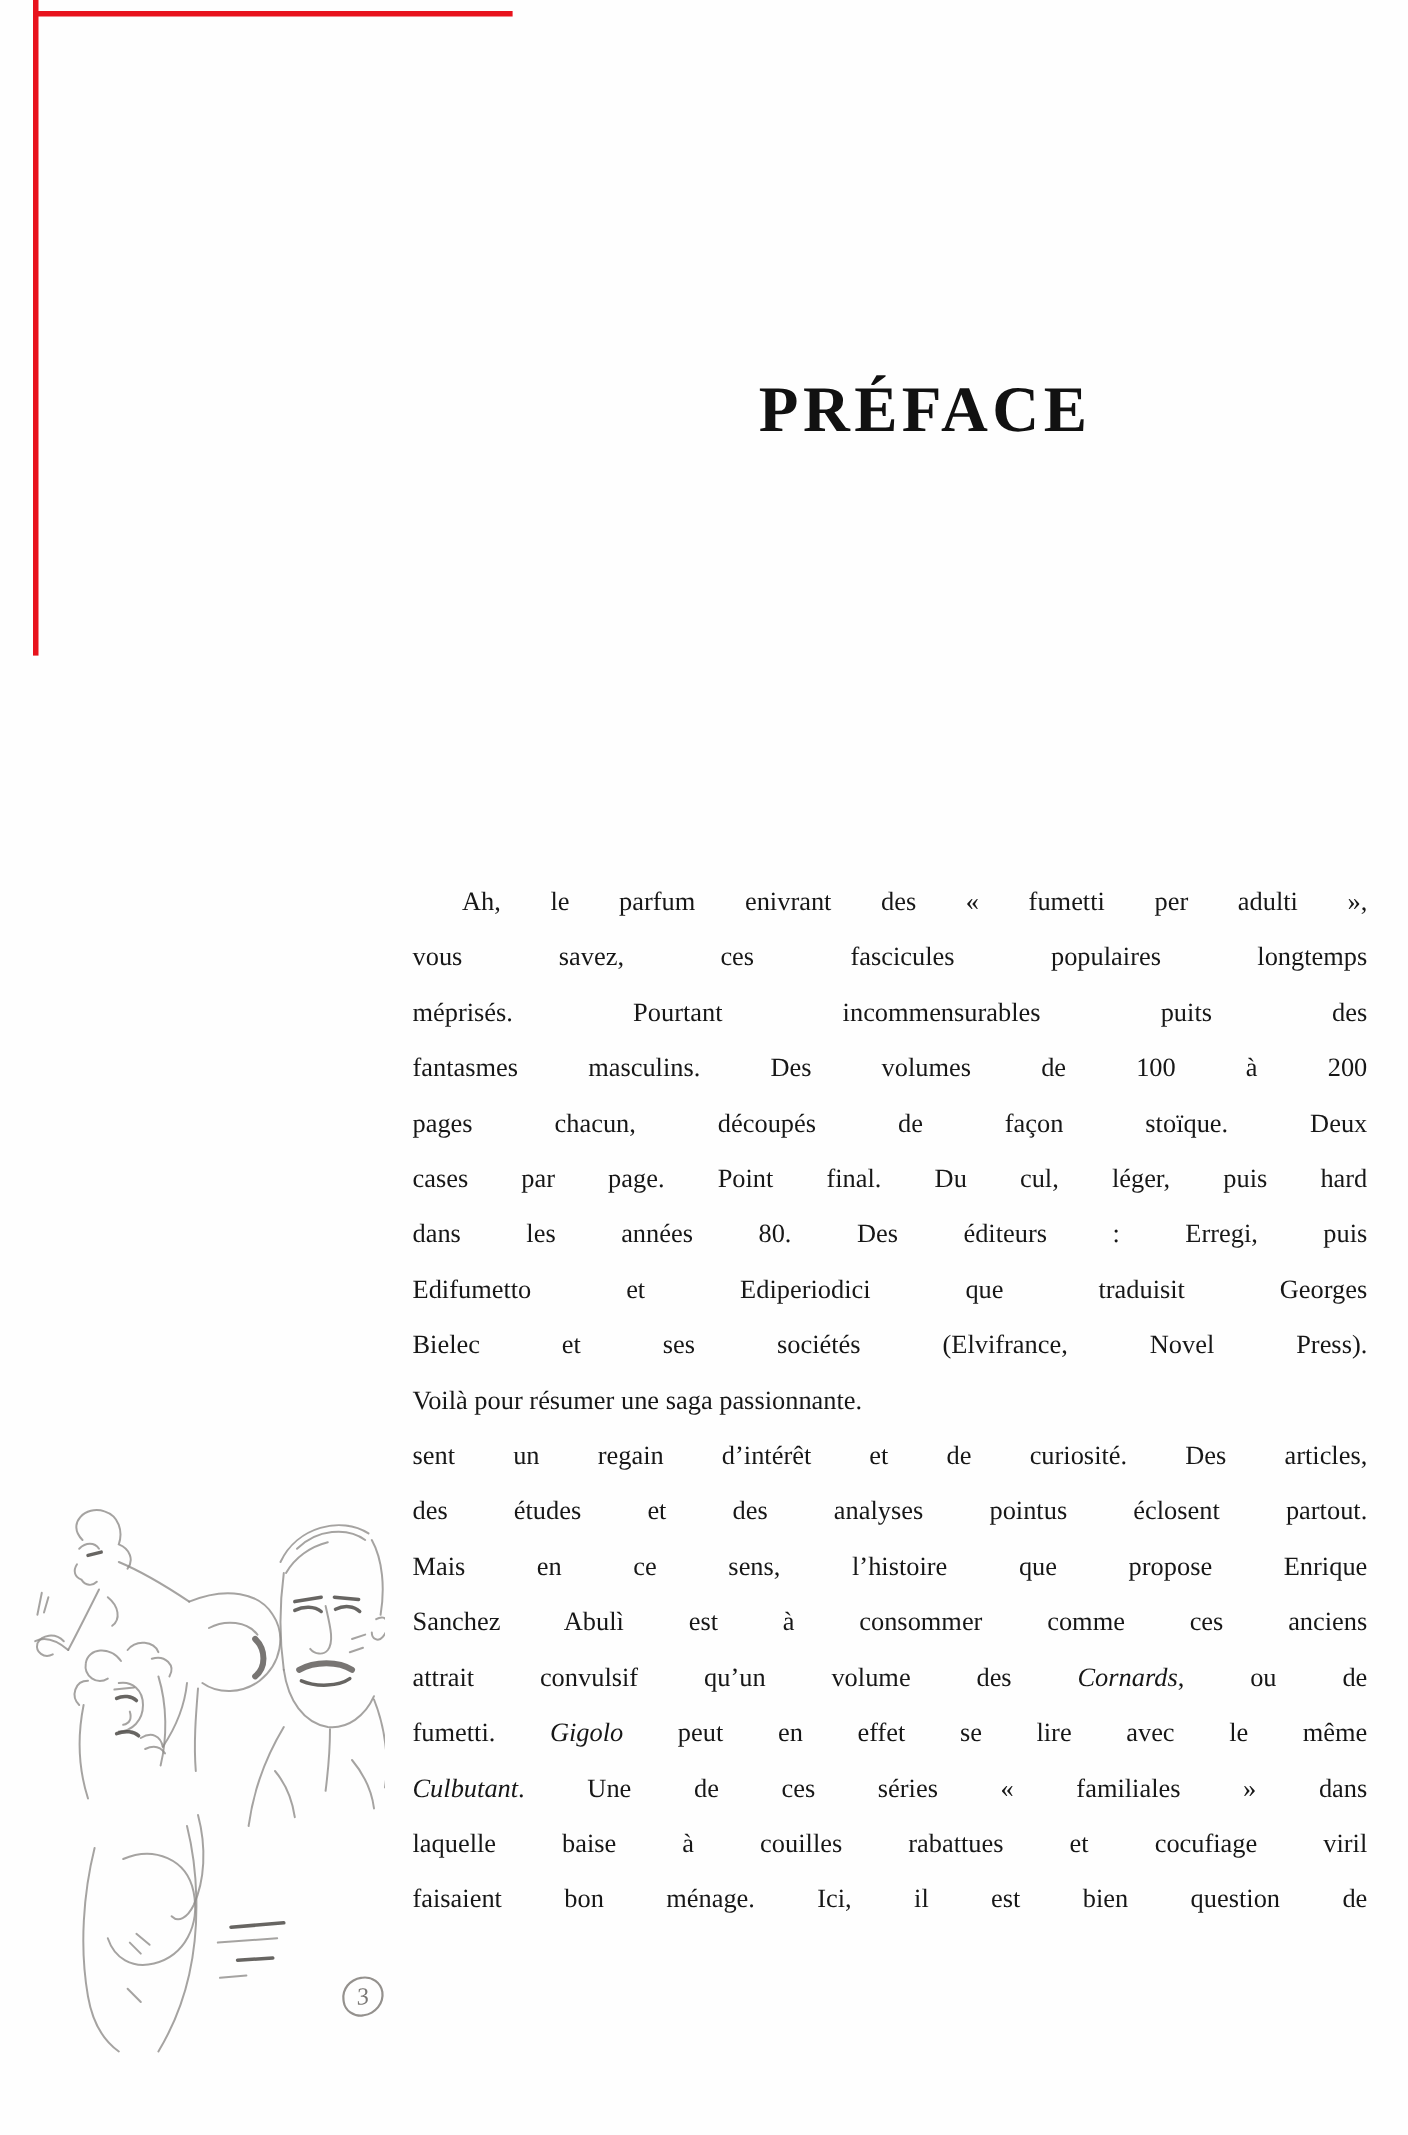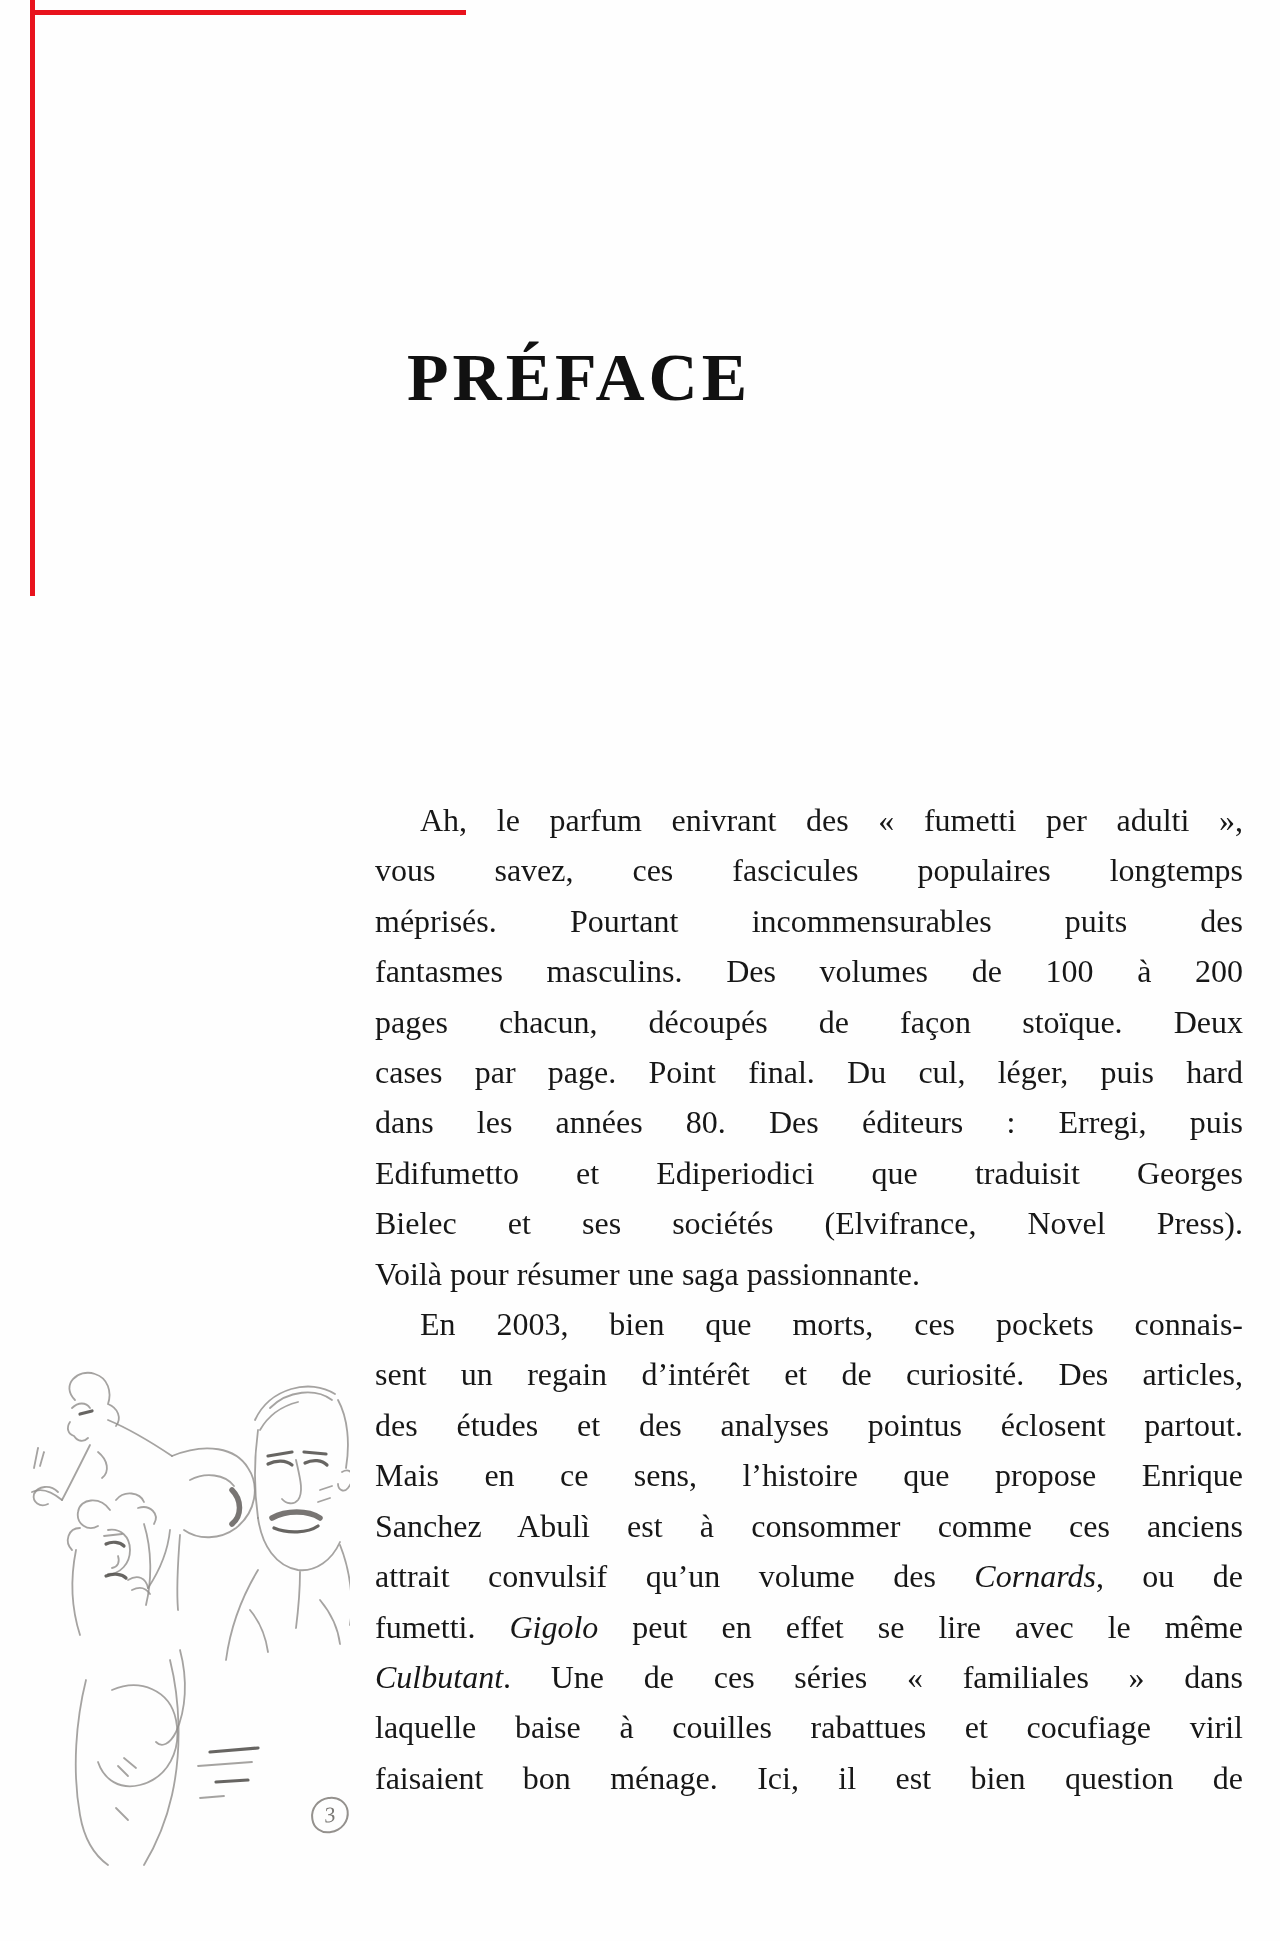--- a/index.html
+++ b/index.html
@@ -19,30 +19,30 @@
   }
   .red-h {
     position: absolute; left: 30px; top: 10px;
     width: 436px; height: 5px;
     background: var(--accent, #e8131d);
   }
   .title {
     position: absolute;
     left: 375px; top: 338px; width: 868px;
     margin: 0; padding-left: 32px;
-    text-align: left;
-    font-size: 68px; font-weight: bold;
+    text-align: center;
+    font-size: 59px; font-weight: bold;
     letter-spacing: 4px;
     color: #111;
   }
   .body-text {
     position: absolute;
     left: 375px; top: 795px;
     width: 868px;
-    font-size: 32px;
+    font-size: 24px;
     line-height: 50.4px;
   }
   .line { text-align: justify; text-align-last: justify; }
   .line.noj { text-align: center; text-align-last: left; }
   .line.ind { text-indent: 45px; }
   .line i { font-style: italic; }
   .sketch {
     position: absolute; left: 20px; top: 1360px;
     width: 330px; height: 540px;
   }
@@ -75,21 +75,20 @@
       <div class="line ind"><span>Ah, le parfum enivrant des « fumetti per adulti »,</span></div>
       <div class="line"><span>vous savez, ces fascicules populaires longtemps</span></div>
       <div class="line"><span>méprisés. Pourtant incommensurables puits des</span></div>
       <div class="line"><span>fantasmes masculins. Des volumes de 100 à 200</span></div>
       <div class="line"><span>pages chacun, découpés de façon stoïque. Deux</span></div>
       <div class="line"><span>cases par page. Point final. Du cul, léger, puis hard</span></div>
       <div class="line"><span>dans les années 80. Des éditeurs : Erregi, puis</span></div>
       <div class="line"><span>Edifumetto et Ediperiodici que traduisit Georges</span></div>
       <div class="line"><span>Bielec et ses sociétés (Elvifrance, Novel Press).</span></div>
       <div class="line noj"><span>Voilà pour résumer une saga passionnante.</span></div>
-      <div class="line ind"><span>En 2003, bien que morts, ces pockets connais-</span></div>
       <div class="line"><span>sent un regain d’intérêt et de curiosité. Des articles,</span></div>
       <div class="line"><span>des études et des analyses pointus éclosent partout.</span></div>
       <div class="line"><span>Mais en ce sens, l’histoire que propose Enrique</span></div>
       <div class="line"><span>Sanchez Abulì est à consommer comme ces anciens</span></div>
       <div class="line"><span>attrait convulsif qu’un volume des </span><i>Cornards</i><span>, ou de</span></div>
       <div class="line"><span>fumetti. </span><i>Gigolo</i><span> peut en effet se lire avec le même</span></div>
       <div class="line"><i>Culbutant</i><span>. Une de ces séries « familiales » dans</span></div>
       <div class="line"><span>laquelle baise à couilles rabattues et cocufiage viril</span></div>
       <div class="line"><span>faisaient bon ménage. Ici, il est bien question de</span></div>
     </div>

